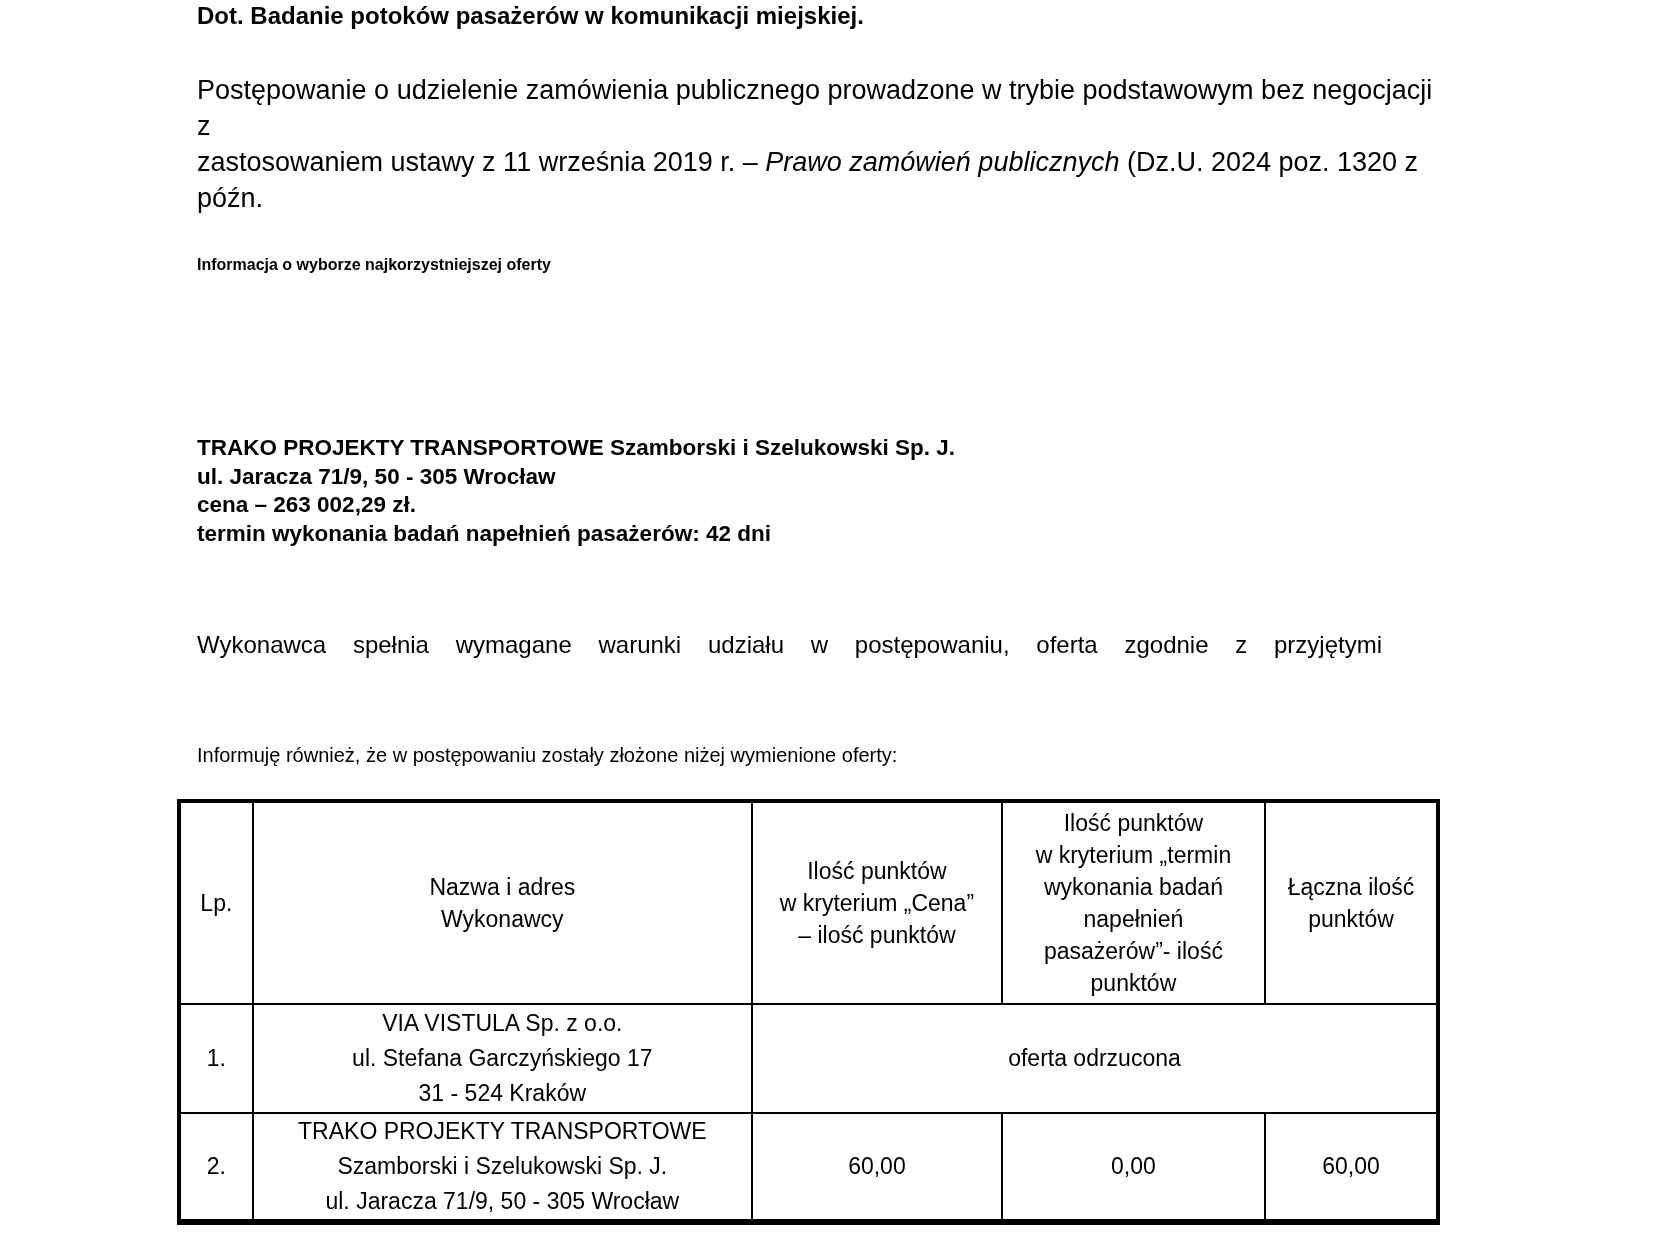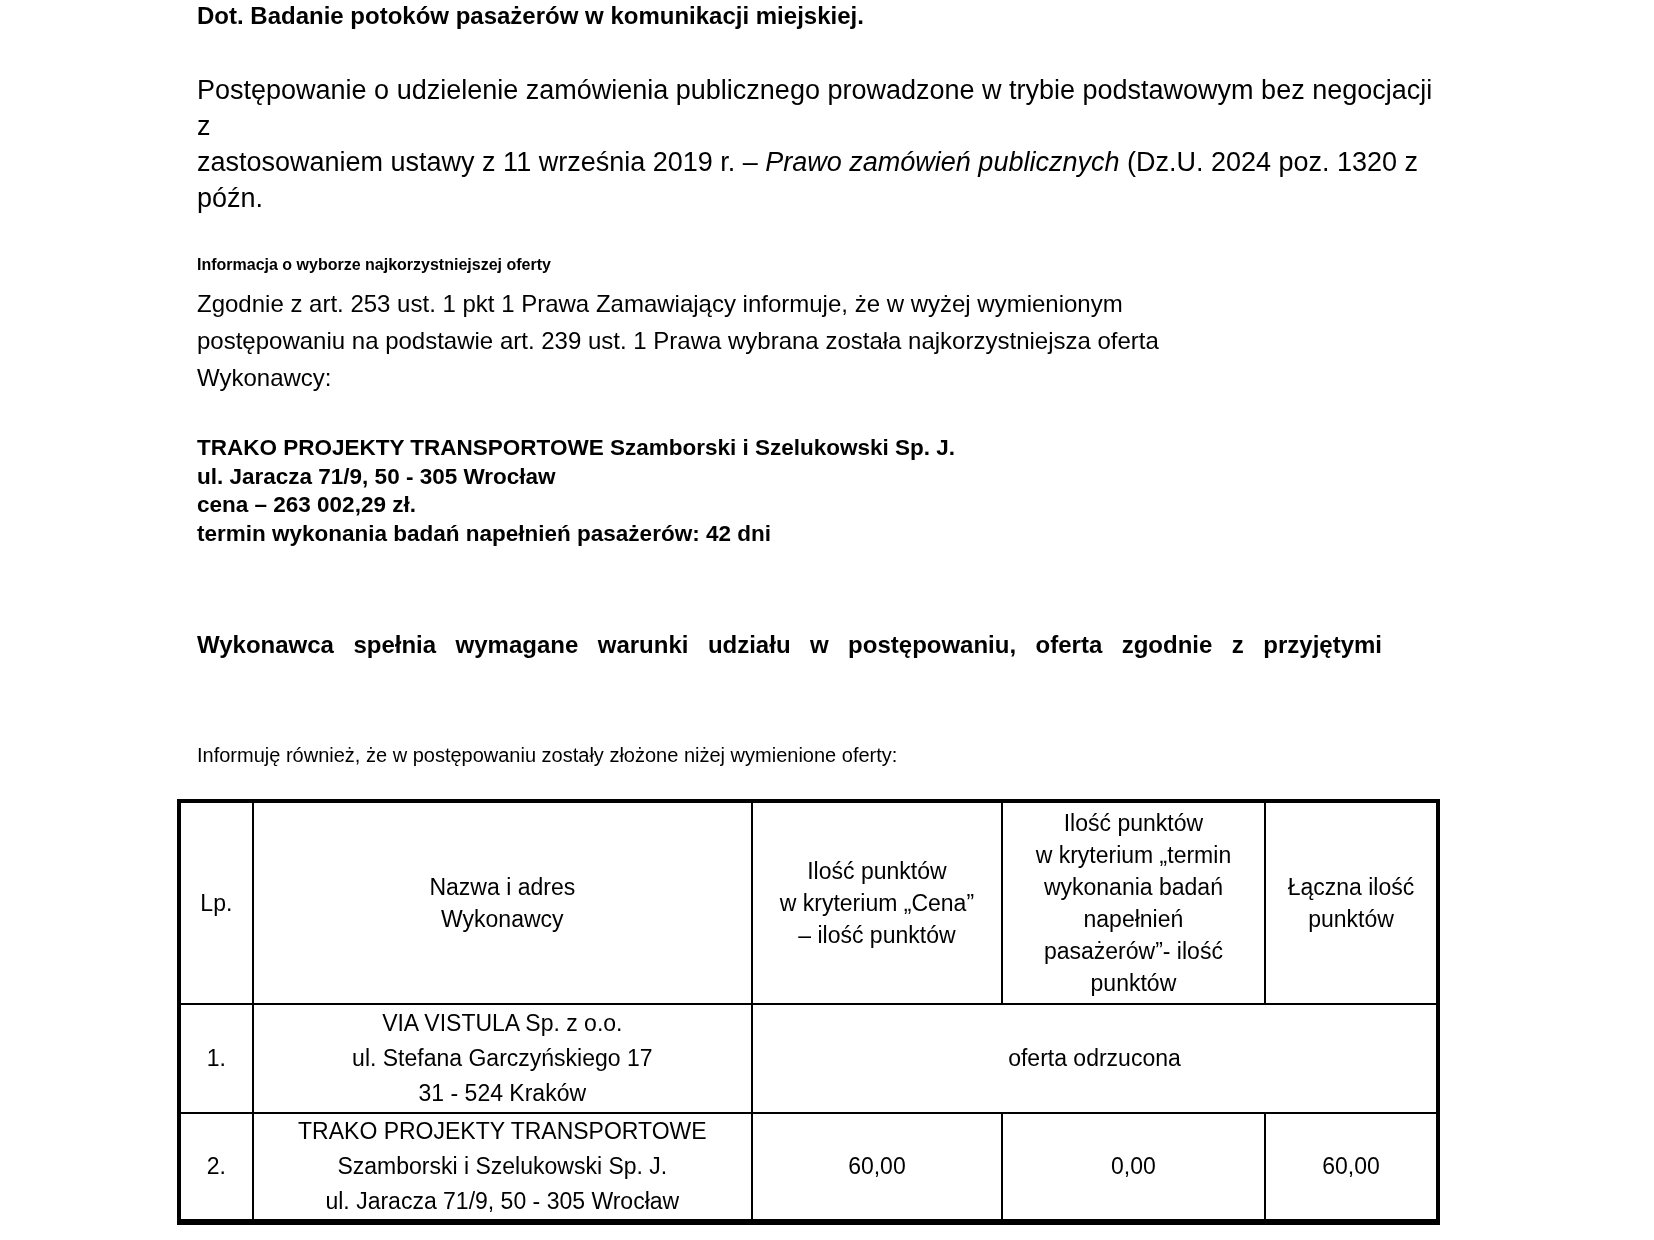--- a/index.html
+++ b/index.html
@@ -38,21 +38,21 @@
   }
   .just-heading {
     left: 197px; top: 589px;
     font-size: 24px; font-weight: bold; line-height: 34px;
   }
   .just-body {
     left: 197px; top: 626px;
     width: 1185px;
     font-size: 24px; line-height: 38px;
   }
-  .just-line1 { text-align: justify; text-align-last: justify; font-weight: bold; }
+  .just-line1 { text-align: justify; text-align-last: justify; }
   .offers-intro {
     left: 197px; top: 738px;
     font-size: 20px; line-height: 34px;
   }
 
   table.offers {
     position: absolute;
     left: 177px; top: 799px;
     border-collapse: collapse;
     table-layout: fixed;
@@ -85,23 +85,20 @@
 
   <div class="abs subject">Dot. Badanie potoków pasażerów w komunikacji miejskiej.</div>
 
   <div class="abs intro">
     <div><span>Postępowanie o udzielenie zamówienia publicznego prowadzone w trybie podstawowym bez negocjacji z</span></div>
     <div><span>zastosowaniem ustawy z 11 września 2019 r. – </span><i>Prawo zamówień publicznych</i><span> (Dz.U. 2024 poz. 1320 z późn.</span></div>
   </div>
 
   <div class="abs sel-heading">Informacja o wyborze najkorzystniejszej oferty</div>
 
-  <div class="abs sel-body pre">Zgodnie z art. 253 ust. 1 pkt 1 Prawa Zamawiający informuje, że w wyżej wymienionym
-postępowaniu na podstawie art. 239 ust. 1 Prawa wybrana została najkorzystniejsza oferta
-Wykonawcy:</div>
 
   <div class="abs winner pre">TRAKO PROJEKTY TRANSPORTOWE Szamborski i Szelukowski Sp. J.
 ul. Jaracza 71/9, 50 - 305 Wrocław
 cena – 263 002,29 zł.
 termin wykonania badań napełnień pasażerów: 42 dni</div>
 
 
   <div class="abs just-body">
     <div class="just-line1">Wykonawca spełnia wymagane warunki udziału w postępowaniu, oferta zgodnie z przyjętymi</div>
   </div>

